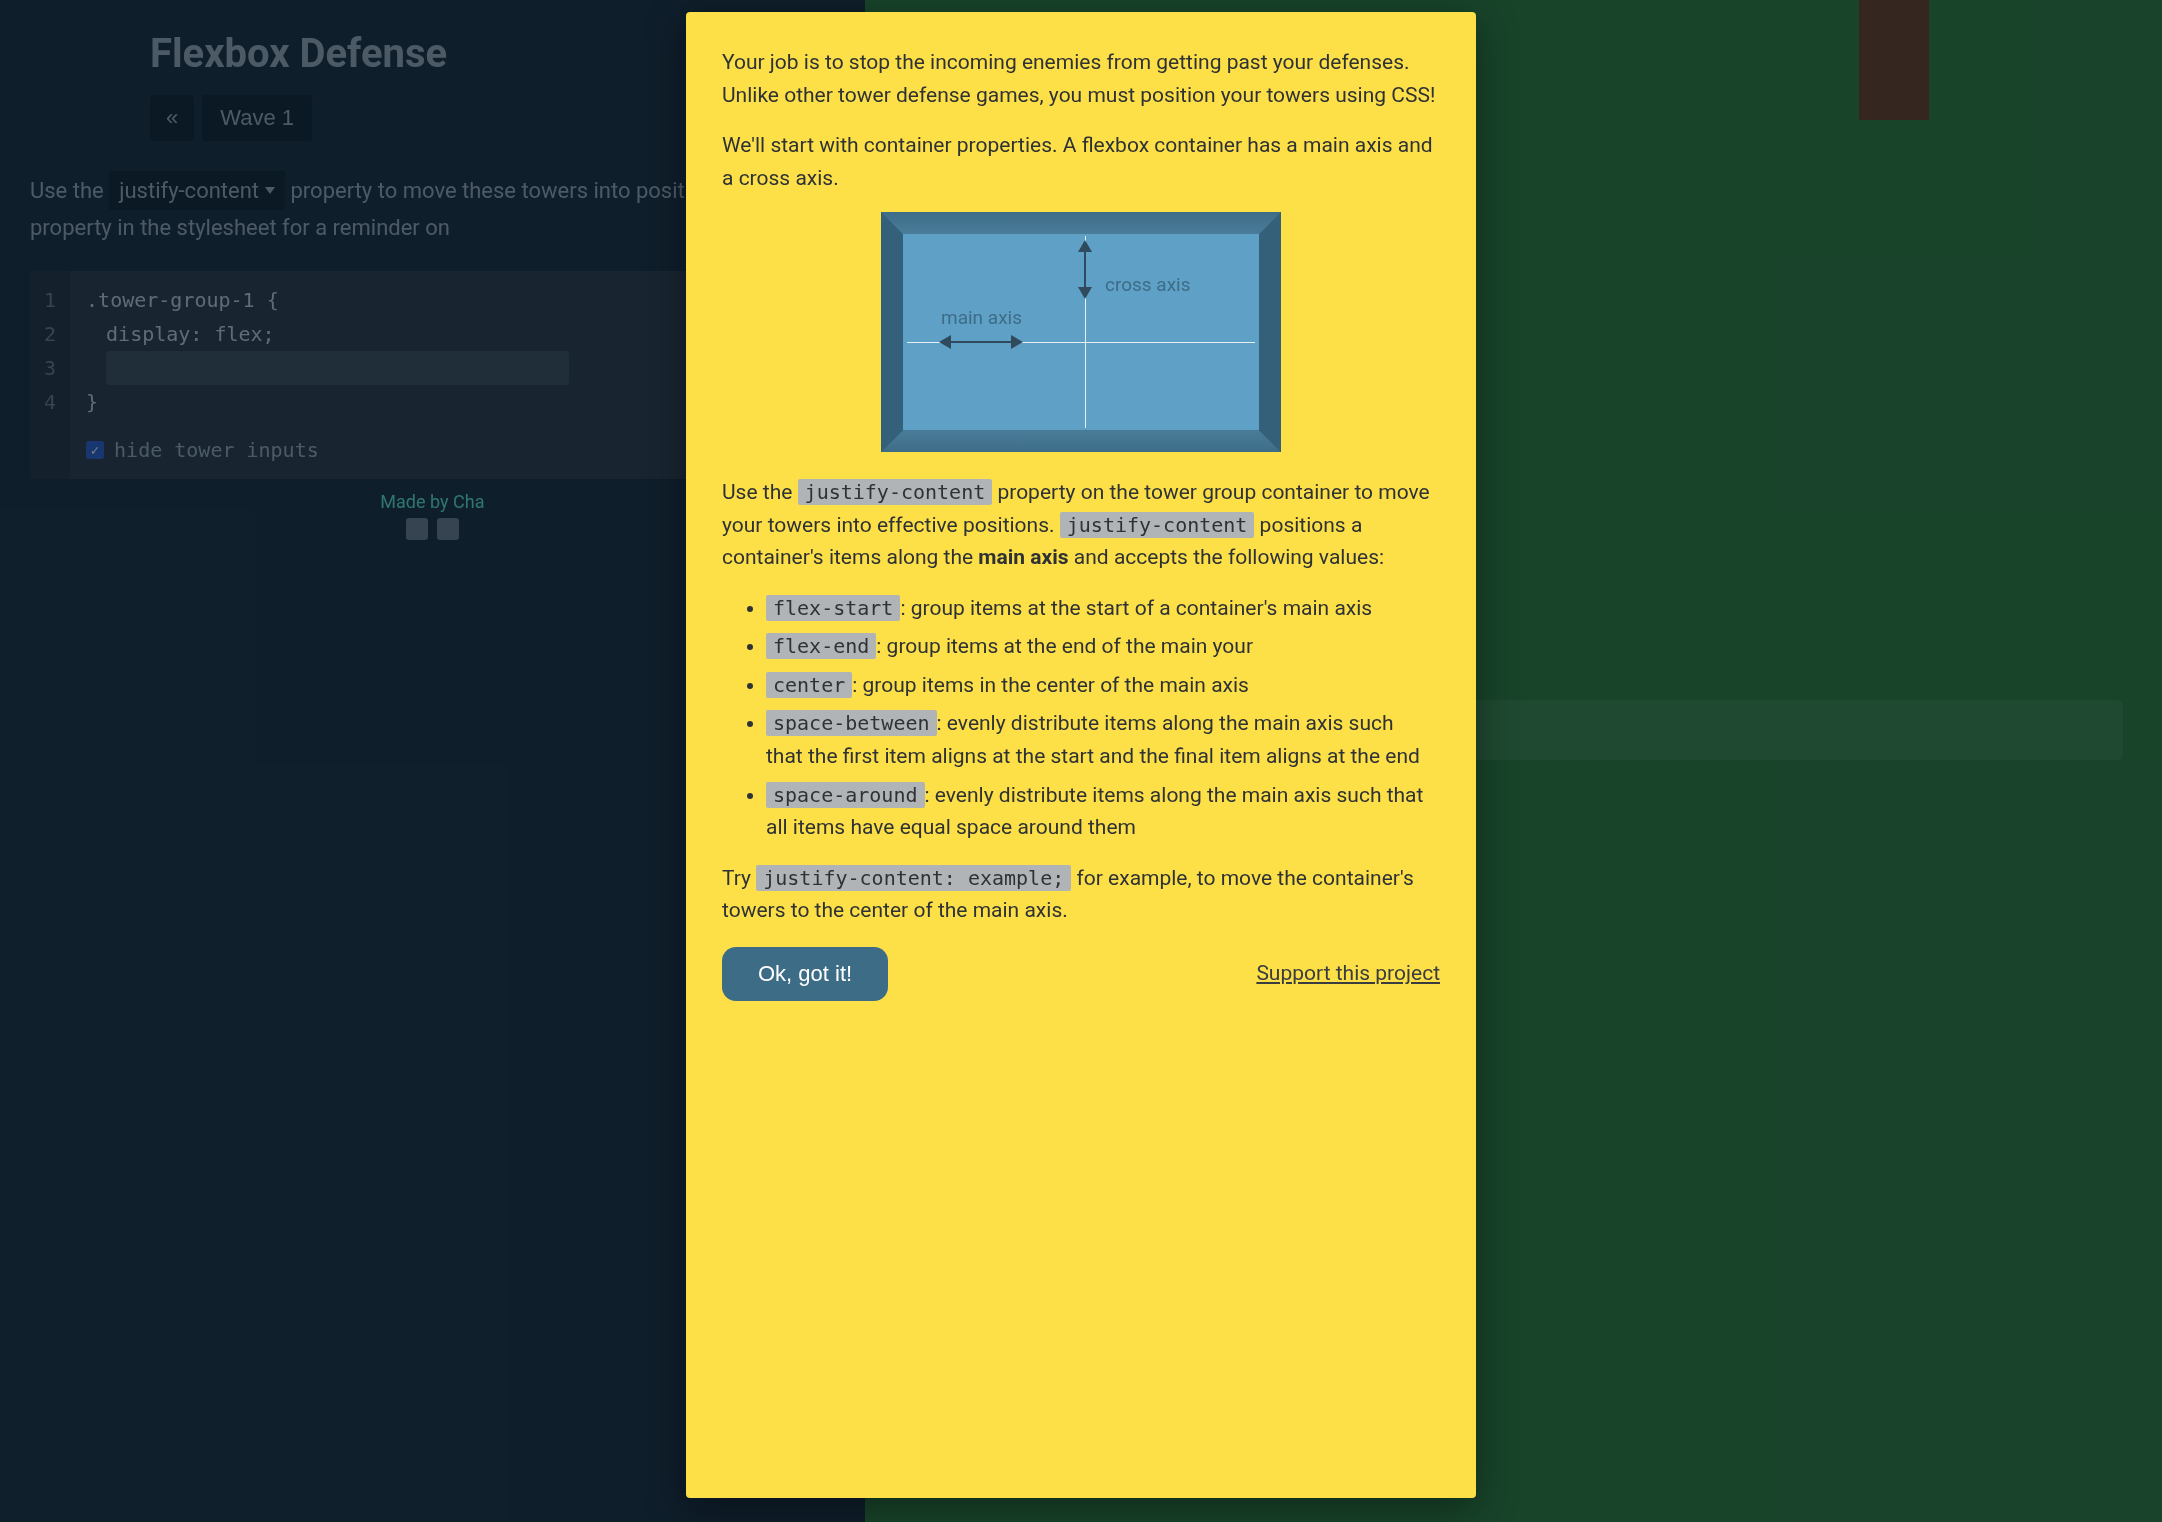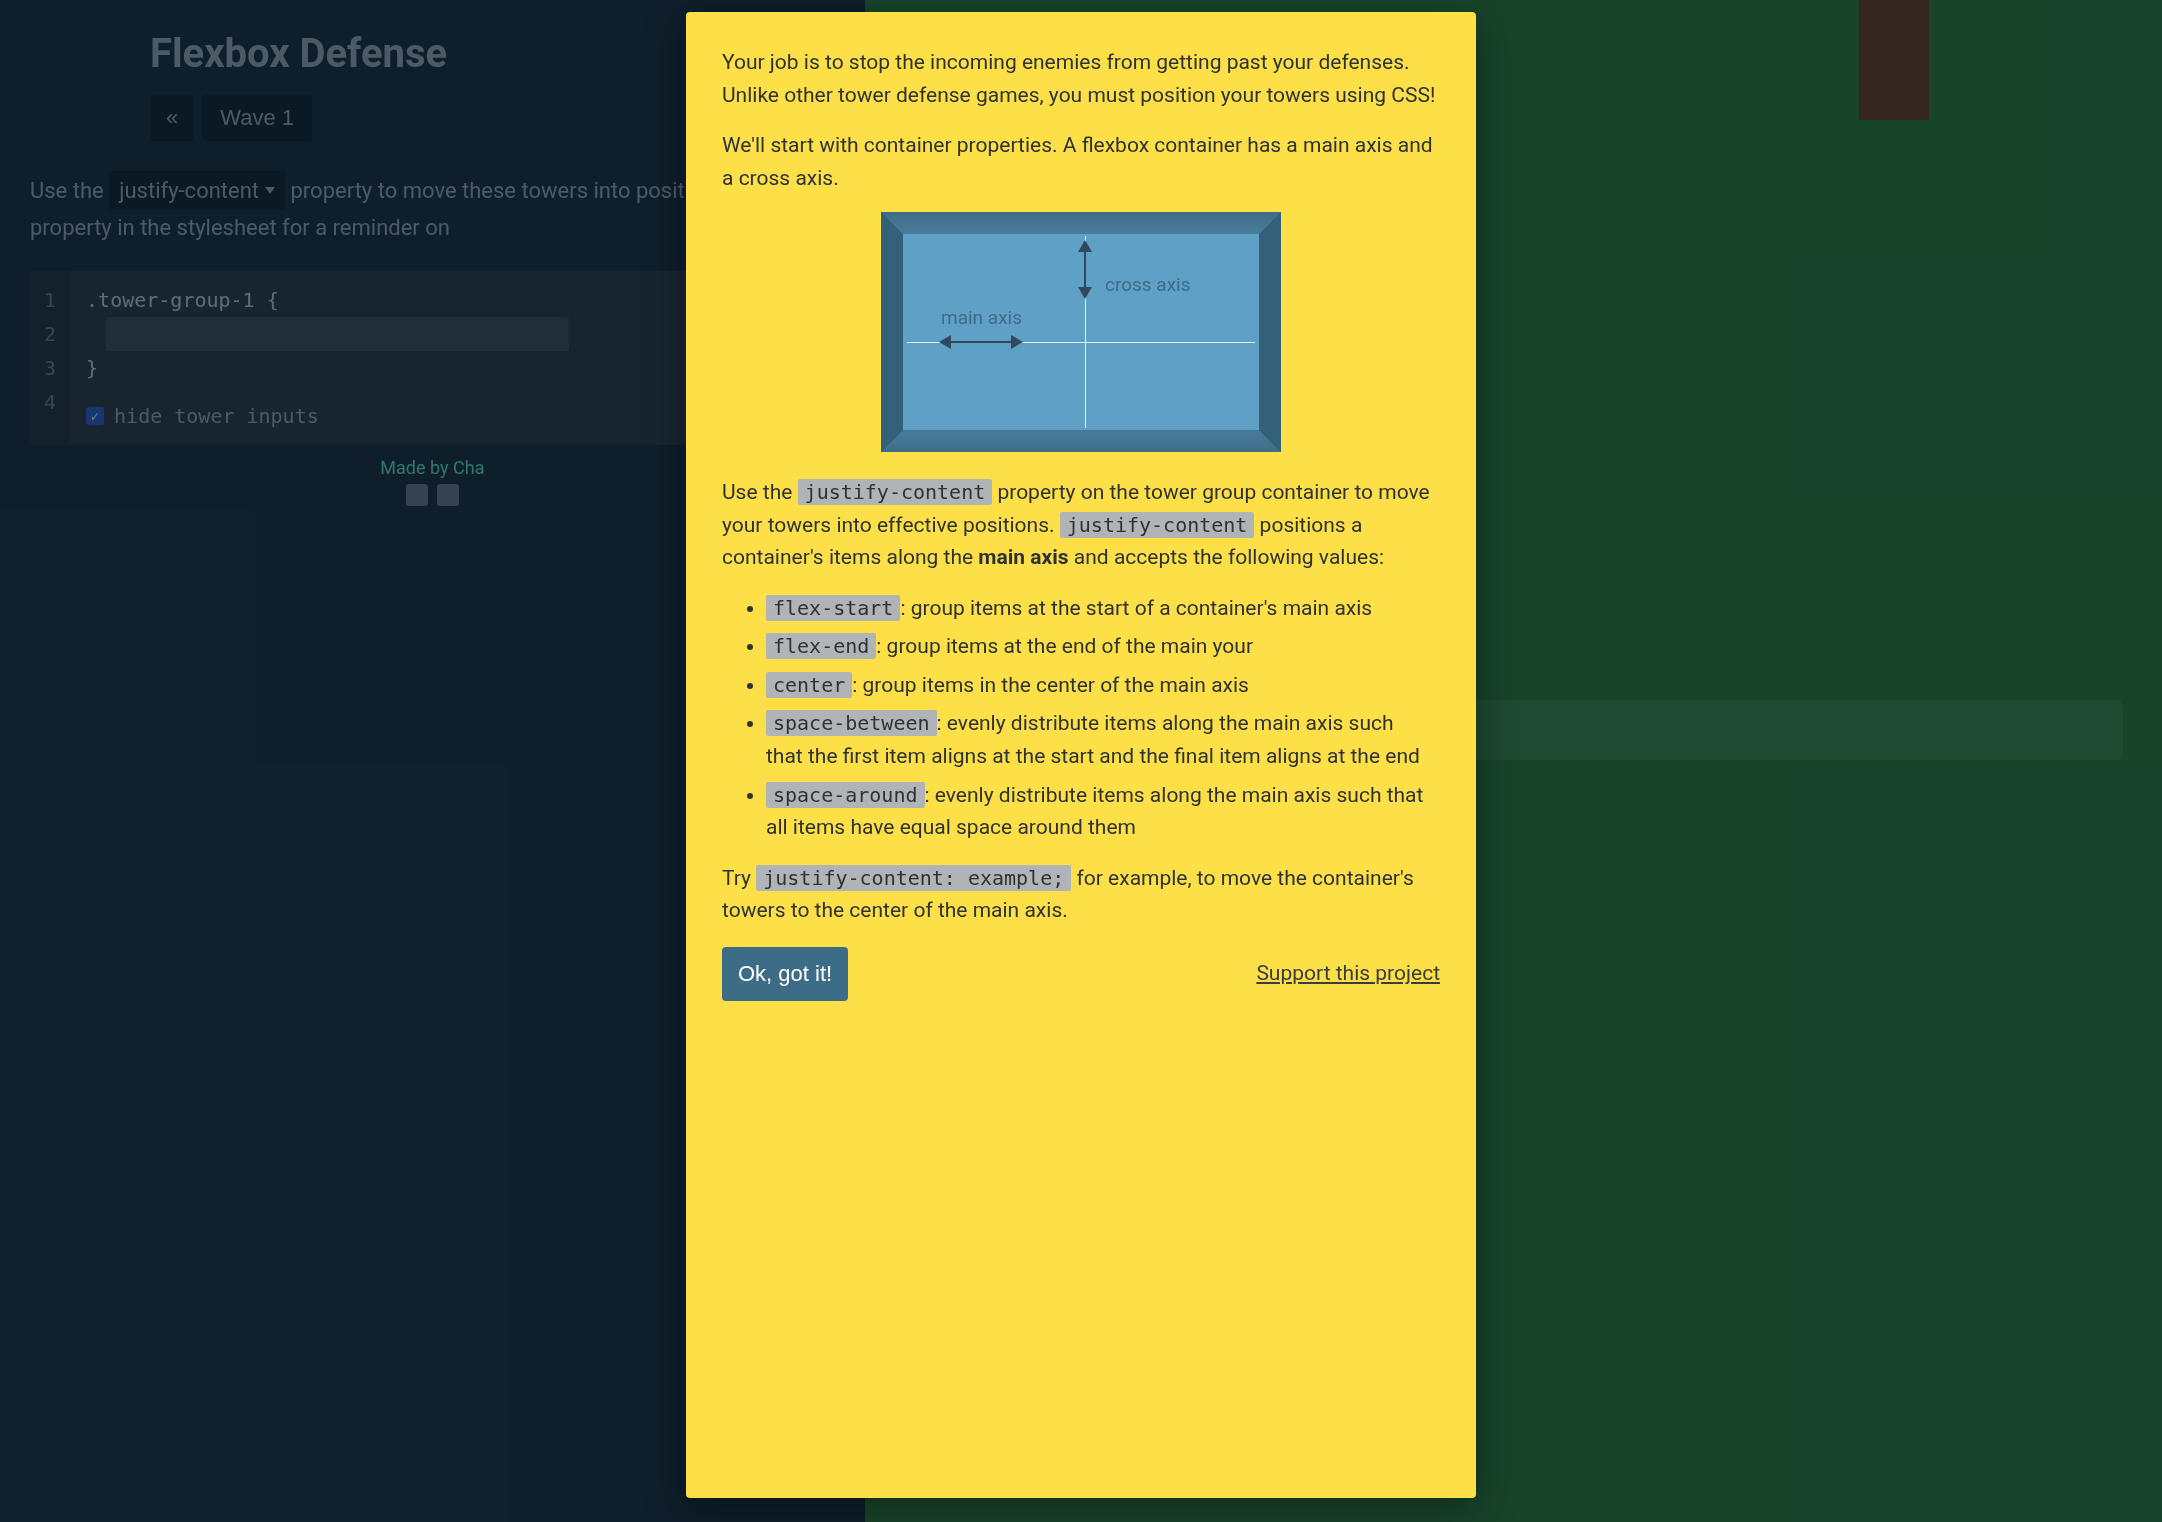--- a/index.html
+++ b/index.html
@@ -232,22 +232,22 @@
     margin-top: 20px;
     display: flex;
     justify-content: space-between;
     align-items: center;
   }
   .ok-btn {
     background: #3d6c87;
     color: #fff;
     border: none;
     font-size: 22px;
-    padding: 14px 16px;
-    border-radius: 4px;
+    padding: 14px 36px;
+    border-radius: 14px;
     cursor: pointer;
   }
   .support {
     color: #3a3d40;
     font-size: 21px;
     text-decoration: underline;
     cursor: pointer;
   }
 </style>
 </head>
@@ -274,20 +274,21 @@
 
     <div class="code-block">
       <div class="gutter">
         <div>1</div>
         <div>2</div>
         <div>3</div>
         <div>4</div>
       </div>
       <div class="code-lines">
         <div>.tower-group-1 {</div>
+        <div style="padding-left:20px">display: flex;</div>
         <div style="padding-left:20px">
             <div class="input-line"></div>
           </div>
         <div>}</div>
         <div class="hide-row" style="margin-top:14px">
           <span class="chk">✓</span>
           <span>hide tower inputs</span>
         </div>
       </div>
     </div>

